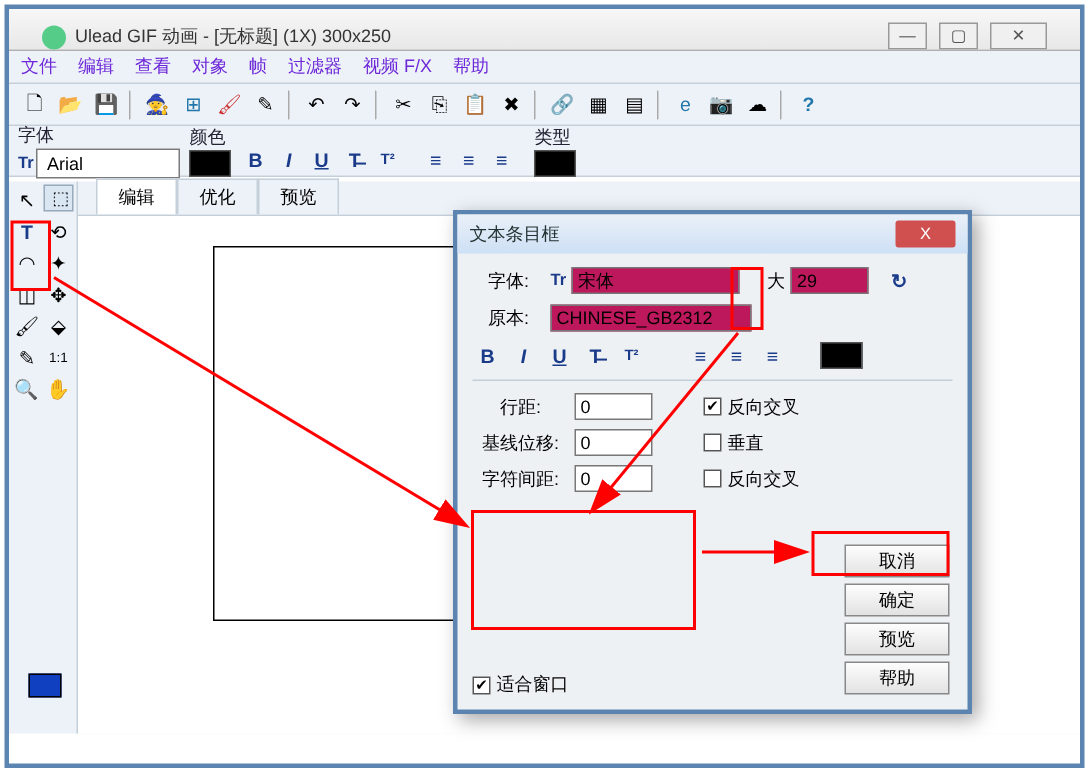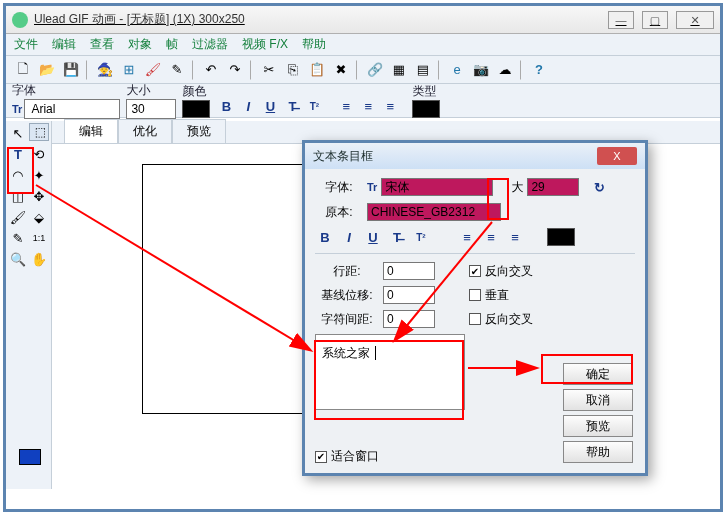--- a/index.html
+++ b/index.html
@@ -1,27 +1,27 @@
 <!DOCTYPE html>
 <html><head>
 <meta charset="utf-8">
 <style>
 * { box-sizing: border-box; margin: 0; padding: 0; font-family: "Microsoft YaHei", SimSun, Arial, sans-serif; font-size: 12px; }
 body { background: #fff; width: 727px; height: 515px; position: relative; overflow: hidden; }
 
 
 .window { position: absolute; top: 3px; left: 3px; width: 720px; height: 509px; border: 3px solid #5c84b0; background: #fff; }
-.titlebar { height: 28px; background: linear-gradient(#f7f7f7,#e8e8e8); display: flex; align-items: center; padding: 0 6px; border-bottom: 1px solid #b0b0b0; text-decoration: underline; }
+.titlebar { height: 28px; background: linear-gradient(#f7f7f7,#e8e8e8); display: flex; align-items: flex-end; padding: 0 22px; border-bottom: 1px solid #b0b0b0; }
 .titlebar .appicon { width: 16px; height: 16px; background: #5c8; border-radius: 50%; margin-right: 6px; }
 .titlebar .title { flex: 1; color: #333; }
 .winbtns { display: flex; gap: 8px; }
 .winbtn { width: 26px; height: 18px; border: 1px solid #999; background: #f0f0f0; text-align: center; line-height: 16px; font-size: 11px; color: #555; cursor: default; }
 .winbtn.close { width: 38px; }
 
-.menubar { height: 22px; background: #edf2f8; display: flex; align-items: center; padding: 0 8px; gap: 14px; color: #15803d; border-bottom: 1px solid #c5cfd9; }
+.menubar { height: 22px; background: #edf2f8; display: flex; align-items: center; padding: 0 8px; gap: 14px; color: #6d28d9; border-bottom: 1px solid #c5cfd9; }
 .menubar span { cursor: default; }
 
 .toolbar1 { height: 28px; background: #edf2f8; display: flex; align-items: center; padding: 0 6px; gap: 2px; border-bottom: 1px solid #c5cfd9; }
 .tbtn { width: 22px; height: 22px; display: inline-flex; align-items: center; justify-content: center; font-size: 13px; cursor: default; border: 1px solid transparent; }
 .tbtn.sep { width: 4px; border-left: 1px solid #aaa; height: 20px; margin: 0 2px; }
 
 .toolbar2 { height: 34px; background: #edf2f8; display: flex; align-items: center; padding: 0 6px; gap: 6px; border-bottom: 1px solid #c5cfd9; }
 .toolbar2 label { color: #223; margin-right: 2px; }
 .font-select { width: 96px; height: 20px; border: 1px solid #7a7a7a; background: #fff; padding-left: 6px; font-size: 12px; }
 .size-select { width: 50px; height: 20px; border: 1px solid #7a7a7a; background: #fff; padding-left: 4px; font-size: 12px; }
@@ -130,24 +130,20 @@
 
   <div class="toolbar2">
     <div class="group col">
       <label>字体</label>
       <div style="display:flex;align-items:center;gap:2px">
         <span style="color:#1a3a8a;font-weight:bold;font-size:11px">Tr</span>
         <input class="font-select" value="Arial" style="">
       </div>
     </div>
     <div class="group col">
-      <label>大小</label>
-      <input class="size-select" value="30" style="">
-    </div>
-    <div class="group col">
       <label>颜色</label>
       <span class="colorsw"></span>
     </div>
     <div class="group" style="margin-top:12px">
       <span class="fmtbtn">B</span>
       <span class="fmtbtn" style="font-style:italic">I</span>
       <span class="fmtbtn" style="text-decoration:underline">U</span>
       <span class="fmtbtn">T̶</span>
       <span class="fmtbtn" style="font-size:10px">T²</span>
     </div>
@@ -267,25 +263,24 @@
     <div class="drow">
       <label style="width:64px">字符间距:</label>
       <input class="spin" value="0" style="">
       <span style="width:26px"></span>
       <span class="chkrow">
           <span class="chk"></span>
           <span>反向交叉</span>
         </span>
     </div>
 
-    <div class="textbox"><span>系统之家</span><span style="border-right:1px solid #000;margin-left:2px">&nbsp;</span></div>
 
     <div class="dbtns">
+      <div class="dbtn">取消</div>
       <div class="dbtn">确定</div>
-      <div class="dbtn">取消</div>
       <div class="dbtn">预览</div>
       <div class="dbtn">帮助</div>
     </div>
 
     <div class="chkrow" style="position:absolute;bottom:8px;left:10px">
       <span class="chk">✔</span>
       <span>适合窗口</span>
     </div>
   </div>
 </div>

